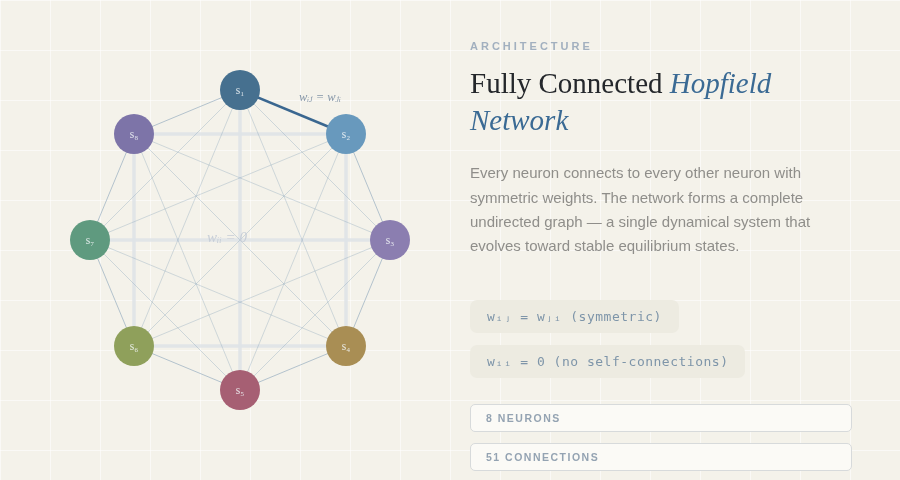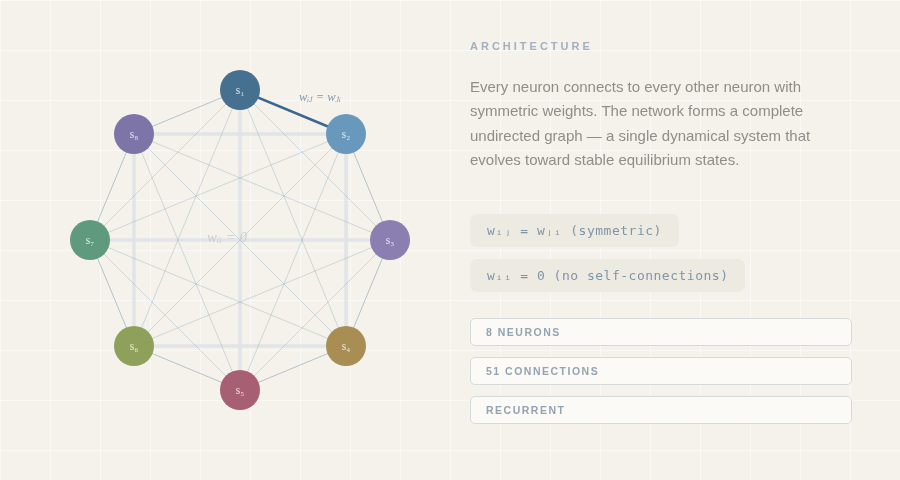--- a/index.html
+++ b/index.html
@@ -101,20 +101,21 @@
         <circle cx="134" cy="134" r="20" fill="#7d74a8"></circle>
         <text x="134" y="138" text-anchor="middle" class="node-label">s₈</text>
         <text x="299" y="101" class="edge-annot" fill="#8596a8">wᵢⱼ = wⱼᵢ</text>
         <text x="227" y="242" text-anchor="middle" class="center-annot" fill="#c7ced7">wᵢᵢ = 0</text>
       </svg>
   </div>
 
   <div class="content-panel">
     <div class="eyebrow">ARCHITECTURE</div>
 
+    <h1 class="title"><span>Fully Connected </span><em>Hopfield Network</em></h1>
 
     <p class="desc">Every neuron connects to every other neuron with symmetric weights. The network forms a complete undirected graph — a single dynamical system that evolves toward stable equilibrium states.</p>
 
     <div class="formula first">
       <span>wᵢⱼ = wⱼᵢ (symmetric)</span>
     </div>
     <div class="formula">
       <span>wᵢᵢ = 0 (no self-connections)</span>
     </div>
 

